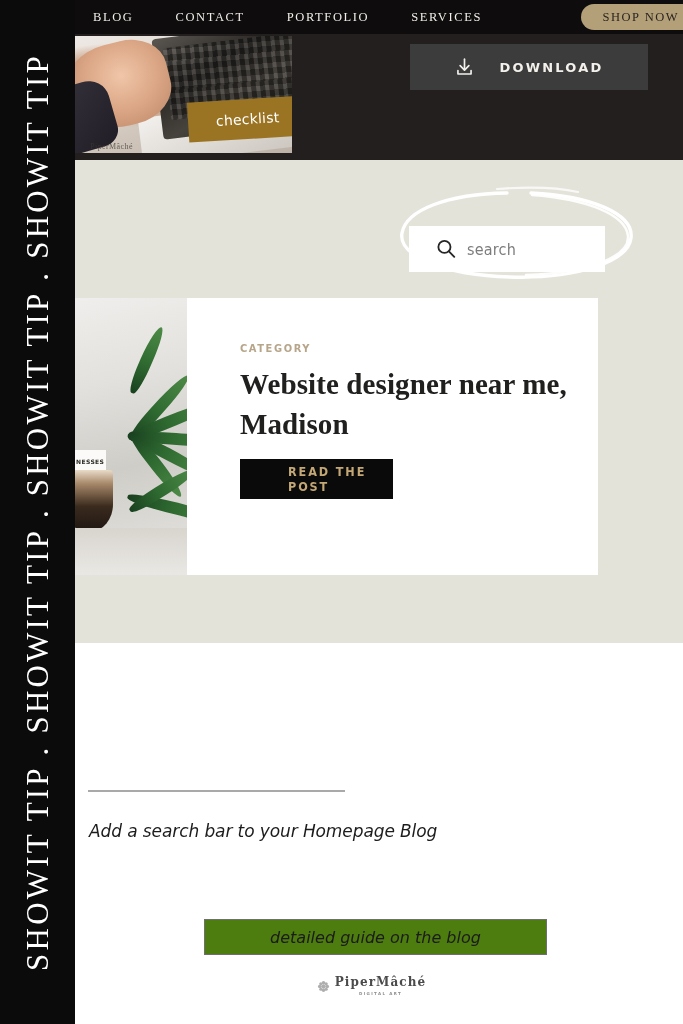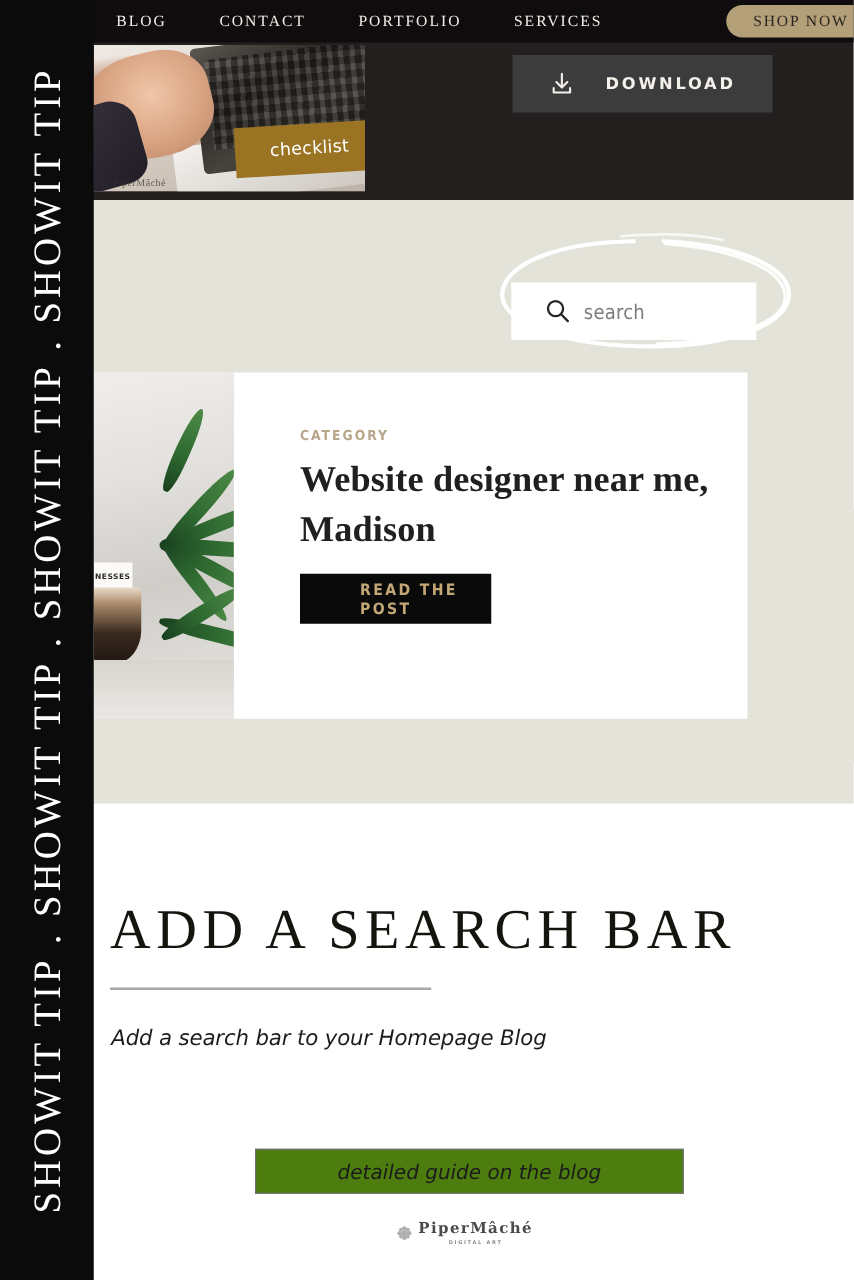--- a/index.html
+++ b/index.html
@@ -110,21 +110,21 @@
     letter-spacing:.2px;
   }
   .thumb .thumb-wm {
     position:absolute; left:7%; bottom:2px;
     font-family:"Liberation Serif", serif;
     font-size:8px; color:rgba(60,55,50,.75); letter-spacing:.4px;
   }
 
   
   .download-btn {
-    position:absolute; left:410px; top:44px; width:208px; height:46px;
+    position:absolute; left:410px; top:44px; width:238px; height:46px;
     background:#3c3c3c; z-index:11;
     display:flex; align-items:center; justify-content:center; gap:24px;
   }
   .download-btn .dl-label {
     font-family:"DejaVu Sans", sans-serif;
     font-size:13px; font-weight:700; letter-spacing:2.2px;
     color:#f4f1ec;
   }
   .dl-icon { width:21px; height:22px; display:block; }
 
@@ -332,21 +332,20 @@
       <div class="table"></div>
     </div>
     <div class="card-body">
       <div class="cat-label">CATEGORY</div>
       <div class="card-title">Website designer near me, Madison</div>
       <div class="read-btn">READ THE POST</div>
     </div>
   </div>
 
   <div class="bottom">
-    <div class="big-title">ADD A SEARCH BAR</div>
     <div class="rule"></div>
     <div class="subtitle">Add a search bar to your Homepage Blog</div>
   </div>
 
   <div class="cta-box">
     <span>detailed guide on the blog</span>
   </div>
 
   <div class="logo">
     <svg class="logo-mark" viewBox="0 0 24 24" fill="#8c8c8c">

